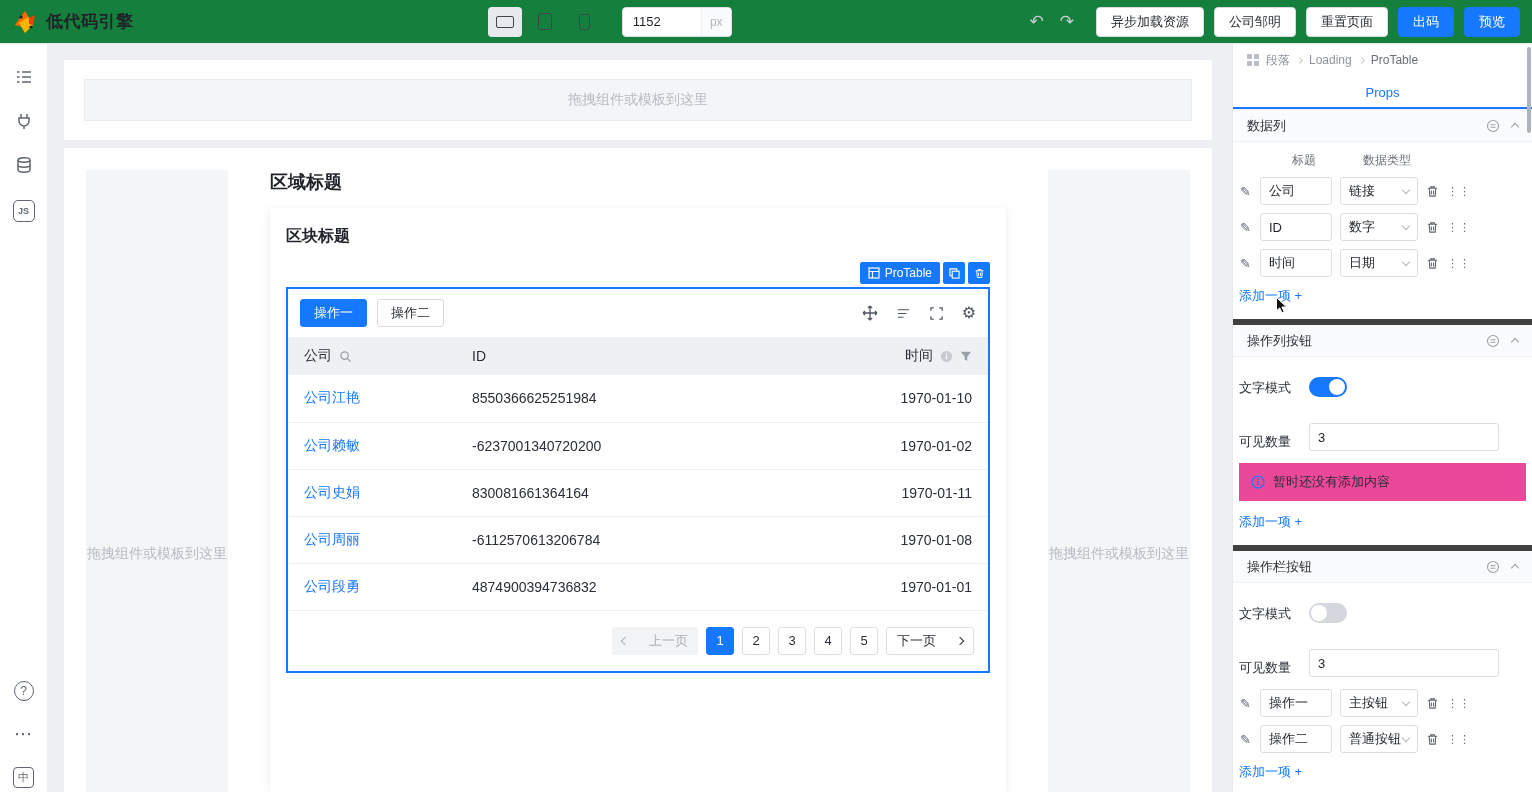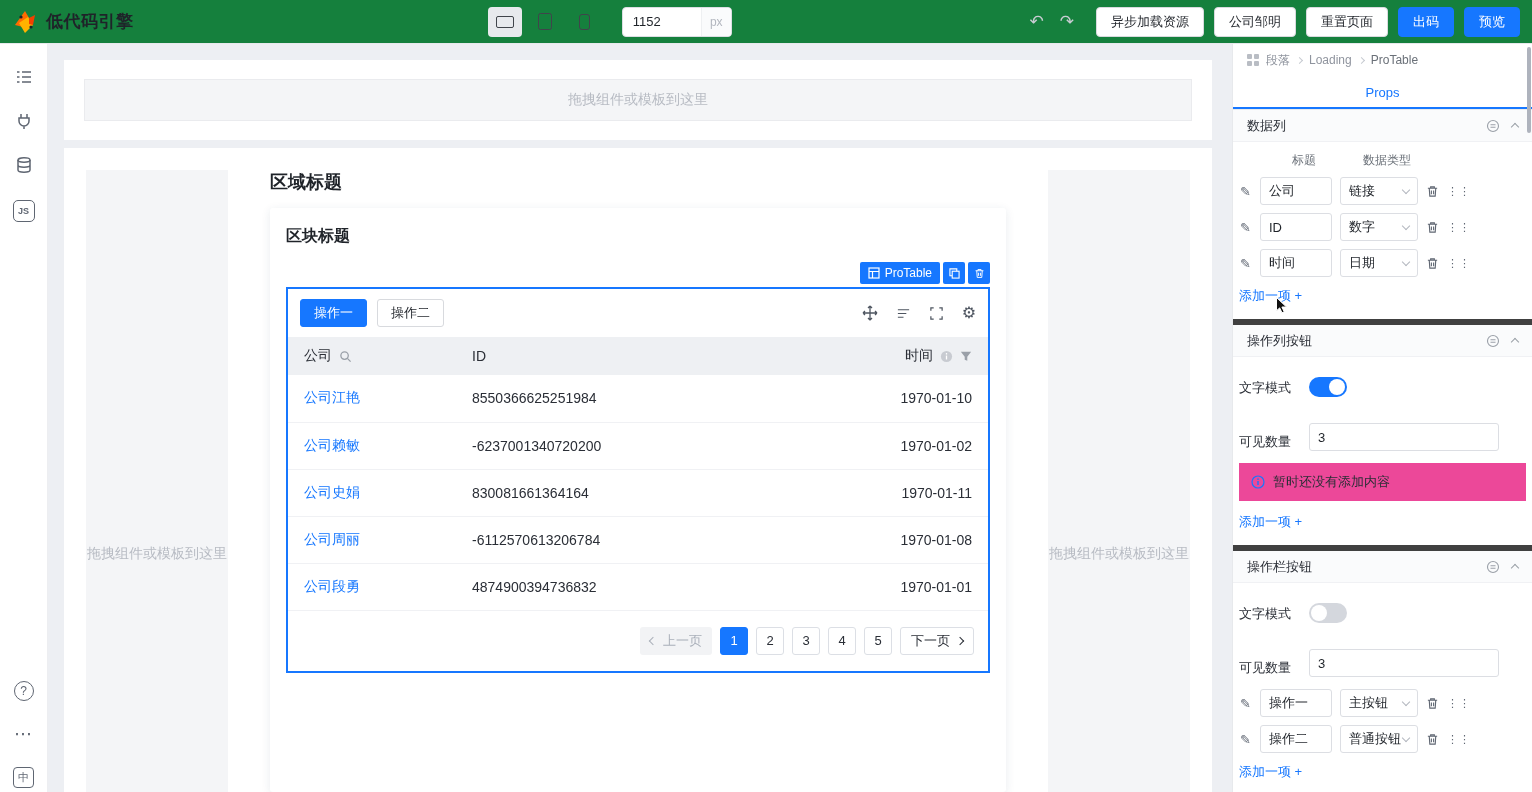--- a/index.html
+++ b/index.html
@@ -65,21 +65,21 @@
 .tbl th{background:#eef0f3;height:38px;font-weight:400;text-align:left;padding:0 16px;color:#2a2e36}
 .th-inner{display:flex;align-items:center;gap:7px}
 .c-time .th-inner{justify-content:flex-end}
 .tbl td{height:47px;padding:8px 16px;border-bottom:1px solid #f0f1f4;color:#2a2e36}
 .tbl td.link{color:#1677ff;cursor:pointer}
 .tbl td.t-right{text-align:right}
 .c-company{width:24%}.c-id{width:47%}.c-time{width:29%}
 
 .pgn{display:flex;justify-content:flex-end;align-items:center;gap:8px;padding:16px 14px}
 .pg{min-width:28px;height:28px;display:flex;align-items:center;justify-content:center;border-radius:3px;font-size:13px;background:#fff;border:1px solid #dcdfe5;color:#2a2e36;padding:0}
-.pg.nav{padding:0 10px;gap:7px}
+.pg.nav{padding:0 10px;gap:21px}
 .pg.prev{border:none;background:#f2f3f5;color:#aab0ba}
 .pg.active{background:#1677ff;border-color:#1677ff;color:#fff}
 
 .chev{display:inline-block;width:6px;height:6px;border-right:1.4px solid currentColor;border-bottom:1.4px solid currentColor}
 .chev.r{transform:rotate(-45deg)}
 .chev.l{transform:rotate(135deg)}
 .chev.d{transform:rotate(45deg);margin-top:-3px}
 .chev.u{transform:rotate(-135deg);margin-top:3px}
 
 

